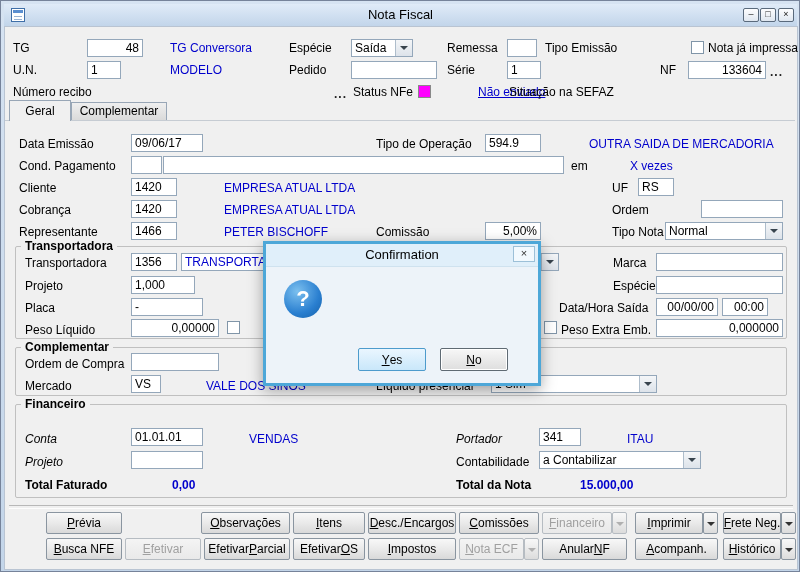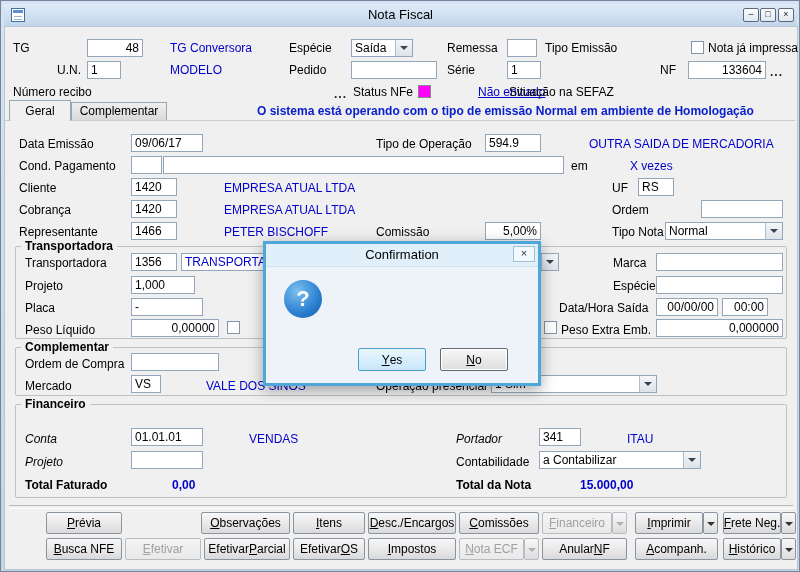--- a/index.html
+++ b/index.html
@@ -98,41 +98,40 @@
   <div class="combo" style="left:350px;top:38px;width:62px;">
     <span class="cmb-txt">Saída</span>
     <span class="arr"></span>
   </div>
   <span class="lbl" style="left:446px;top:40px;">Remessa</span>
   <input class="fld" style="left: 506px; top: 38px; width: 30px;" value="">
   <span class="lbl" style="left:544px;top:40px;">Tipo Emissão</span>
   <span class="chk" style="left:690px;top:40px;"></span>
   <span class="lbl" style="left:707px;top:40px;">Nota já impressa</span>
 
-  <span class="lbl" style="left:12px;top:62px;margin-left:44px;">U.N.</span>
+  <span class="lbl" style="left:12px;top:62px;">U.N.</span>
   <input class="fld" style="left: 86px; top: 60px; width: 34px;" value="1">
   <span class="desc" style="left:128px;top:62px;">MODELO</span>
   <span class="lbl" style="left:288px;top:62px;">Pedido</span>
   <input class="fld" style="left: 350px; top: 60px; width: 86px;" value="">
   <span class="lbl" style="left:446px;top:62px;">Série</span>
   <input class="fld" style="left: 506px; top: 60px; width: 34px;" value="1">
   <span class="lbl" style="left:659px;top:62px;">NF</span>
   <input class="fld right" style="left: 687px; top: 60px; width: 78px;" value="133604">
   <span class="dots" style="left:769px;top:66px;">...</span>
 
   <span class="lbl" style="left:12px;top:84px;">Número recibo</span>
   <span class="dots" style="left:333px;top:88px;">...</span>
   <span class="lbl" style="left:352px;top:84px;">Status NFe</span>
   <span class="swatch" style="left:417px;top:84px;"></span>
   <span class="desc" style="left:436px;top:84px;text-decoration:underline;">Não enviado</span>
   <span class="lbl" style="left:508px;top:84px;">Situação na SEFAZ</span>
 
   <div class="tab active" style="left:8px;top:99px;width:62px;height:21px;">Geral</div>
   <div class="tab inactive" style="left:70px;top:101px;width:96px;height:18px;">Complementar</div>
-  <span class="banner">O sistema está operando com o tipo de emissão Normal em ambiente de Homologação</span>
   <div class="tabline"></div>
 
   <span class="lbl" style="left:18px;top:136px;">Data Emissão</span>
   <input class="fld" style="left: 130px; top: 133px; width: 72px;" value="09/06/17">
   <span class="lbl" style="left:375px;top:136px;">Tipo de Operação</span>
   <input class="fld" style="left: 484px; top: 133px; width: 56px;" value="594.9">
   <span class="desc" style="left:547px;top:136px;">OUTRA SAIDA DE MERCADORIA</span>
 
   <span class="lbl" style="left:18px;top:158px;">Cond. Pagamento</span>
   <input class="fld" style="left: 130px; top: 155px; width: 31px;" value="">
@@ -195,21 +194,21 @@
 
   <span class="grp-lbl" style="left:20px;top:339px;">Complementar</span>
   <div class="grp" style="left:14px;top:346px;width:772px;height:49px;"></div>
 
   <span class="lbl" style="left:24px;top:356px;">Ordem de Compra</span>
   <input class="fld" style="left: 130px; top: 352px; width: 88px;" value="">
 
   <span class="lbl" style="left:24px;top:378px;">Mercado</span>
   <input class="fld" style="left: 130px; top: 374px; width: 30px;" value="VS">
   <span class="desc" style="left:164px;top:378px;">VALE DOS SINOS</span>
-  <span class="lbl" style="left:375px;top:378px;">Operação presencial</span>
+  <span class="lbl" style="left:375px;top:378px;">Líquido presencial</span>
   <div class="combo" style="left:490px;top:374px;width:166px;">
     <span class="cmb-txt">1 Sim</span>
     <span class="arr"></span>
   </div>
 
   <span class="grp-lbl" style="left:20px;top:396px;">Financeiro</span>
   <div class="grp" style="left:14px;top:403px;width:772px;height:94px;"></div>
 
   <span class="lbl i" style="left:24px;top:431px;">Conta</span>
   <input class="fld" style="left: 130px; top: 427px; width: 72px;" value="01.01.01">

